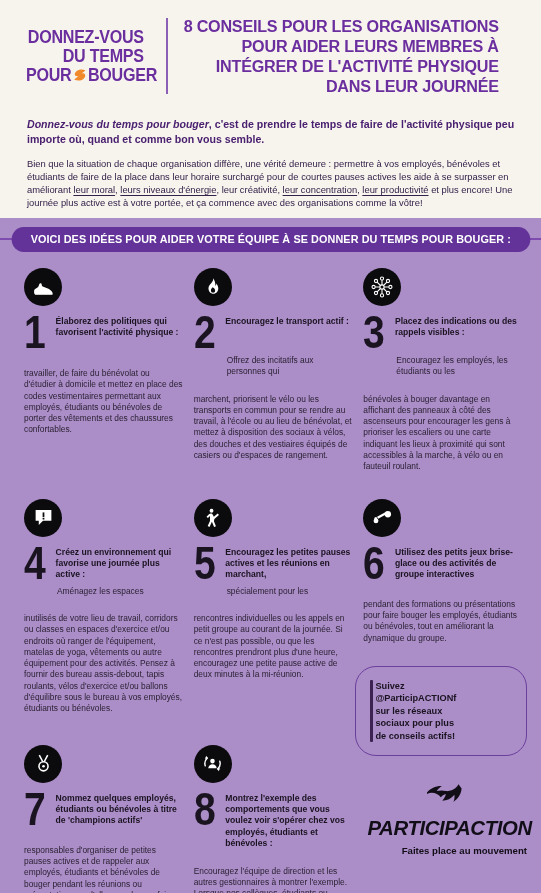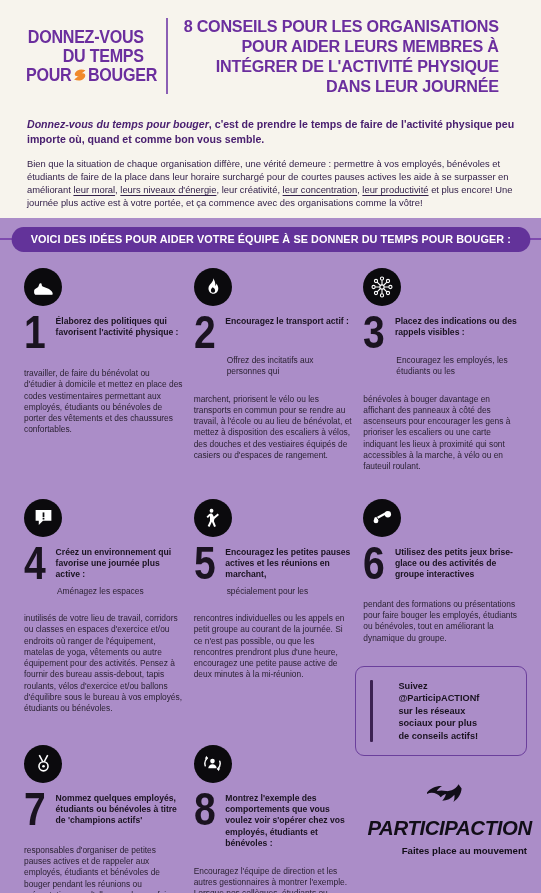--- a/index.html
+++ b/index.html
@@ -207,24 +207,24 @@
 
   
   .footer-area {
     position: absolute;
     right: 14px;
     top: 666px;
     width: 172px;
   }
   .social-box {
     border: 1.4px solid #6B3F9C;
-    border-radius: 9px;
+    border-radius: 21px;
     padding: 13px 12px 13px 14px;
     display: flex;
-    gap: 25px;
+    gap: 2px;
     align-items: flex-start;
   }
   .social-bar {
     width: 3.4px;
     background: #3C2252;
     align-self: stretch;
     flex: 0 0 3.4px;
     border-radius: 1px;
   }
   .social-text {
@@ -323,21 +323,21 @@
       <svg width="21" height="21" viewBox="0 0 24 24" fill="#fff">
         <path d="M12.8 1.5c.3 2.6-.9 4.1-2.3 5.5-1.5 1.5-3.1 3-3.1 6 0 3.5 2.5 6 5.6 6s5.6-2.5 5.6-6c0-2.4-1.1-4.3-2.3-5.7.1 1.2-.2 2.2-1 2.8.2-3.4-1.2-6.6-2.5-8.6z"></path>
         <path d="M12.3 11.8c-1.3 1.1-2.1 2.2-2.1 3.6 0 1.6 1.1 2.6 2.4 2.6s2.4-1 2.4-2.6c0-1.6-1.4-2.7-2.7-3.6z" fill="#0B0A0D"></path>
       </svg>
     </div>
     <div class="tip-head">
       <span class="tip-num">2</span>
       <span class="tip-title">Encouragez le transport actif :</span>
     </div>
     <div class="tip-body-inset">Offrez des incitatifs aux personnes qui</div>
-    <div class="tip-body-full">marchent, priorisent le vélo ou les transports en commun pour se rendre au travail, à l'école ou au lieu de bénévolat, et mettez à disposition des escaliers à vélos, des douches et des vestiaires équipés de casiers ou d'espaces de rangement.</div>
+    <div class="tip-body-full">marchent, priorisent le vélo ou les transports en commun pour se rendre au travail, à l'école ou au lieu de bénévolat, et mettez à disposition des sociaux à vélos, des douches et des vestiaires équipés de casiers ou d'espaces de rangement.</div>
   </div>
 
   <div class="tip">
     <div class="icon-badge">
       <svg width="24" height="24" viewBox="0 0 24 24" fill="none" stroke="#fff" stroke-width="1.1">
         <circle cx="12" cy="12" r="2.1"></circle>
         <circle cx="12" cy="3.6" r="1.6"></circle>
         <circle cx="12" cy="20.4" r="1.6"></circle>
         <circle cx="3.6" cy="12" r="1.6"></circle>
         <circle cx="20.4" cy="12" r="1.6"></circle>

